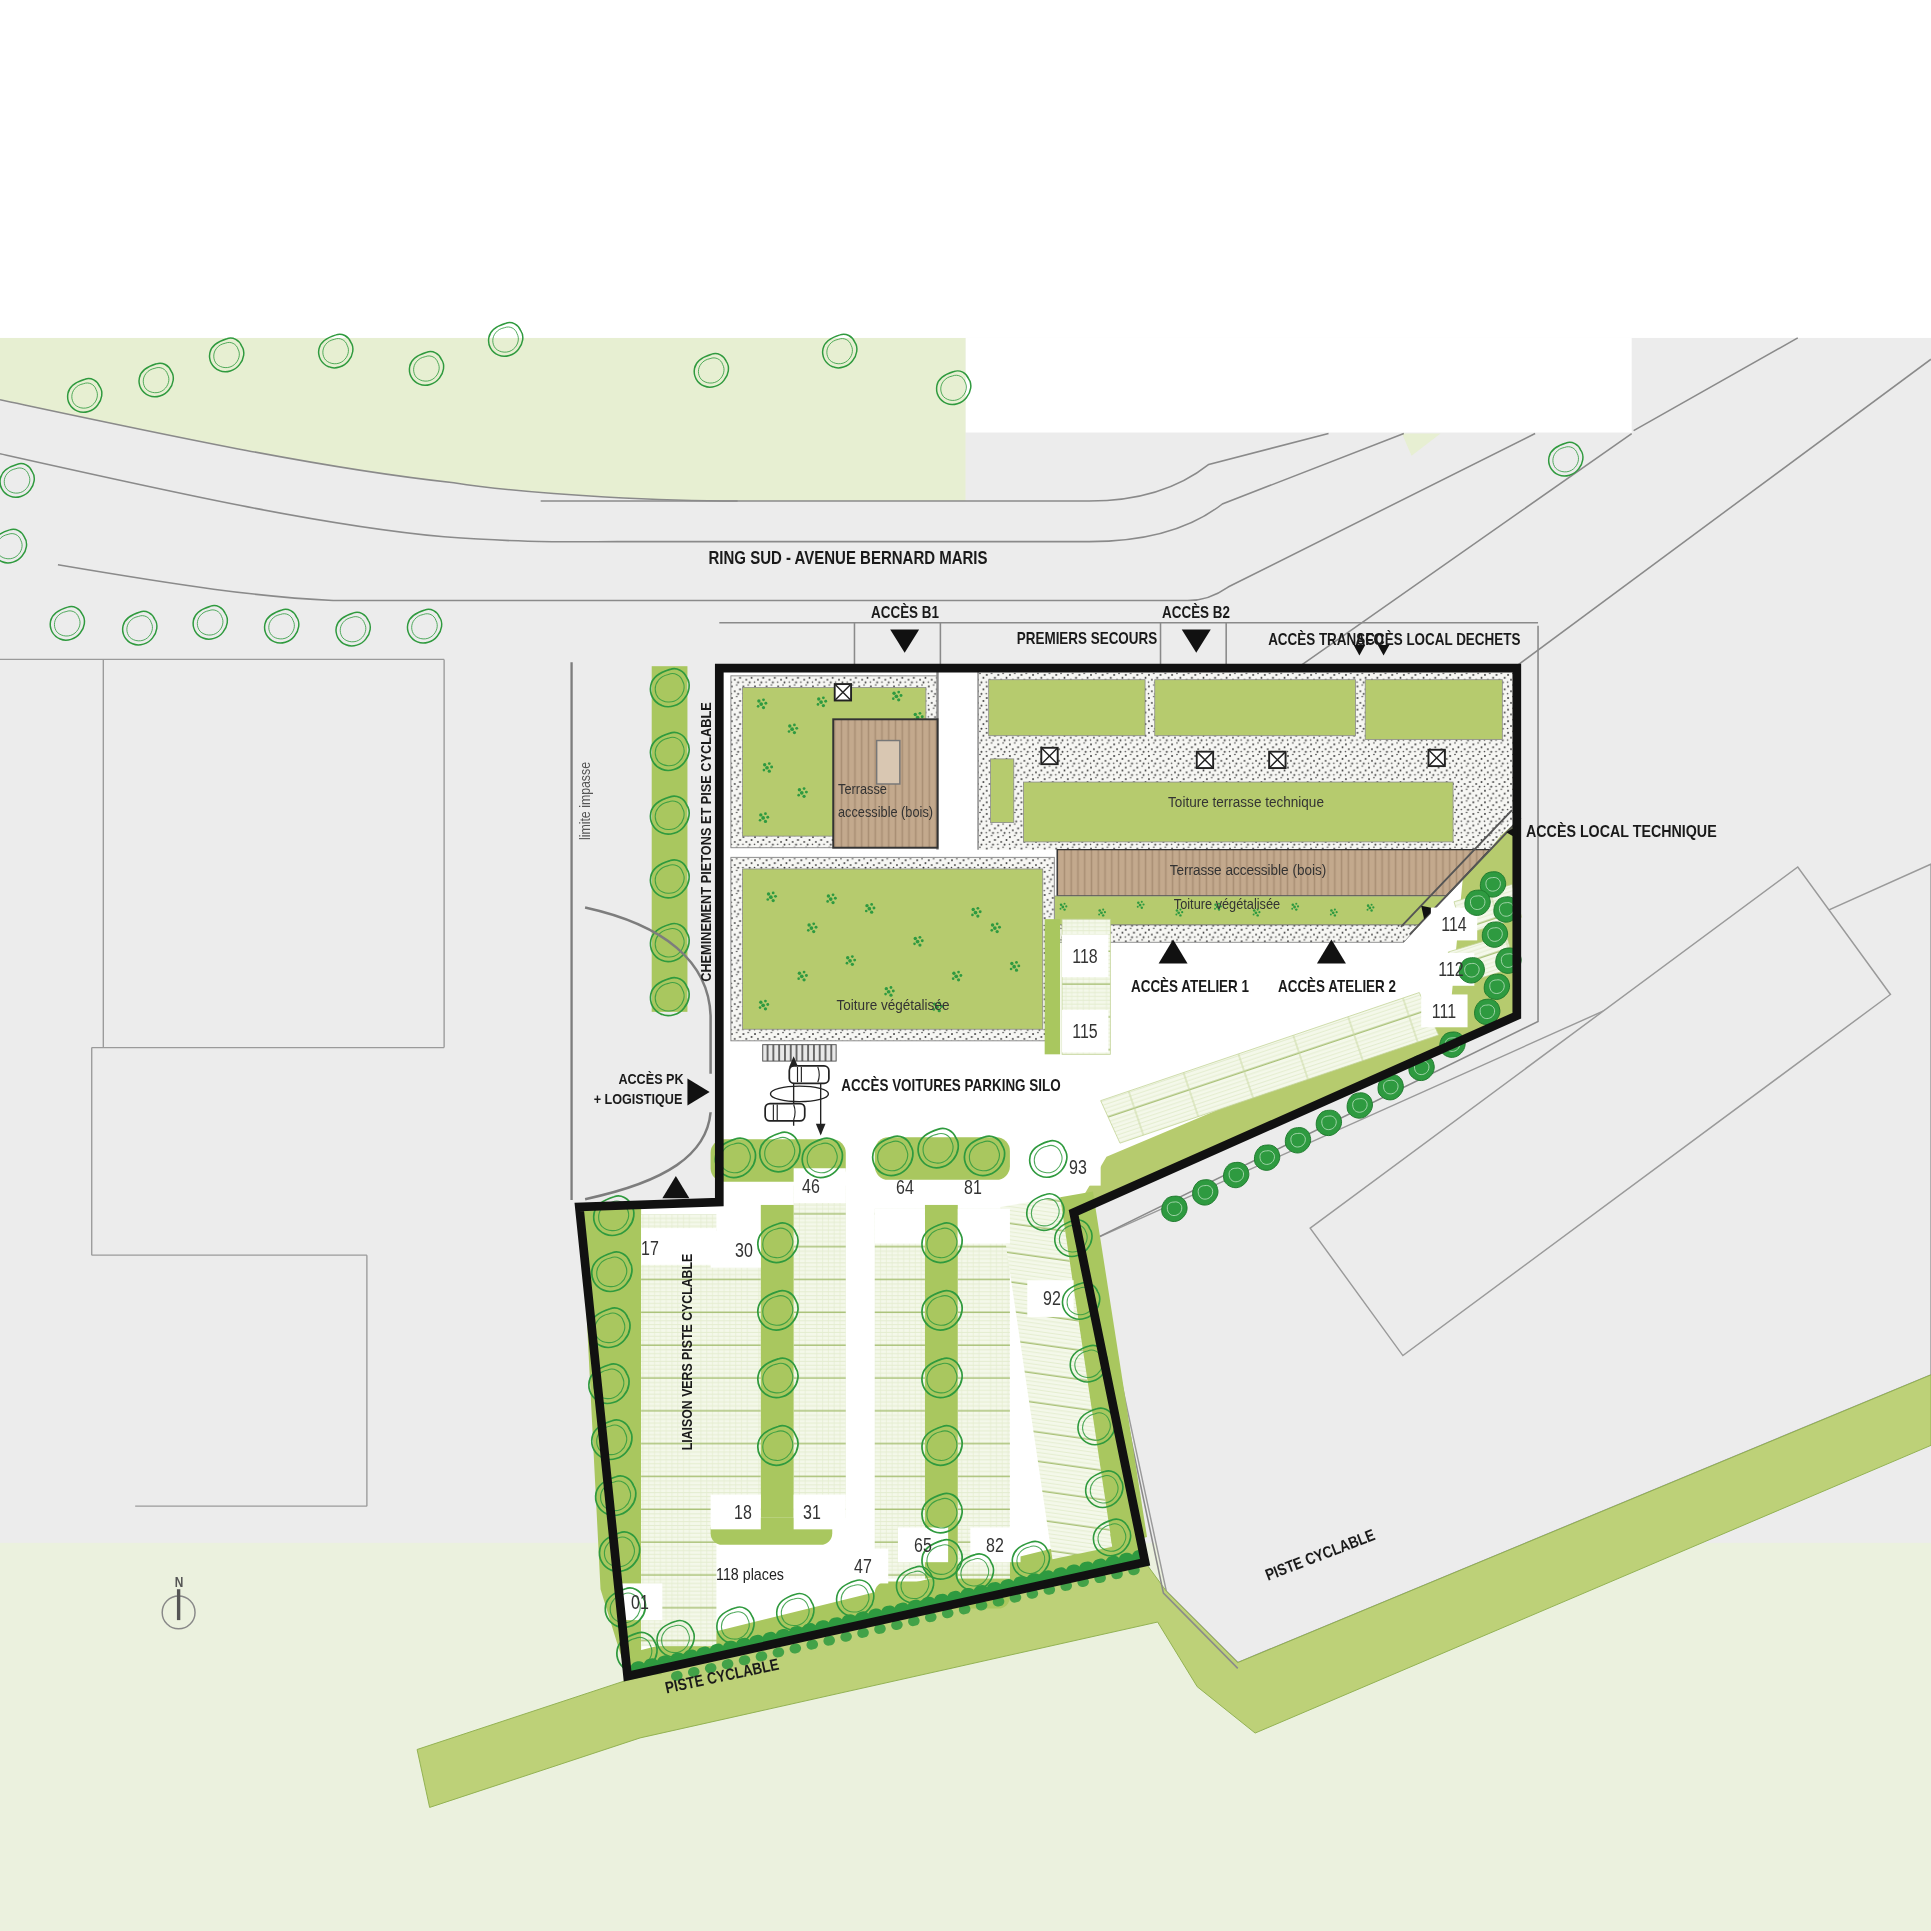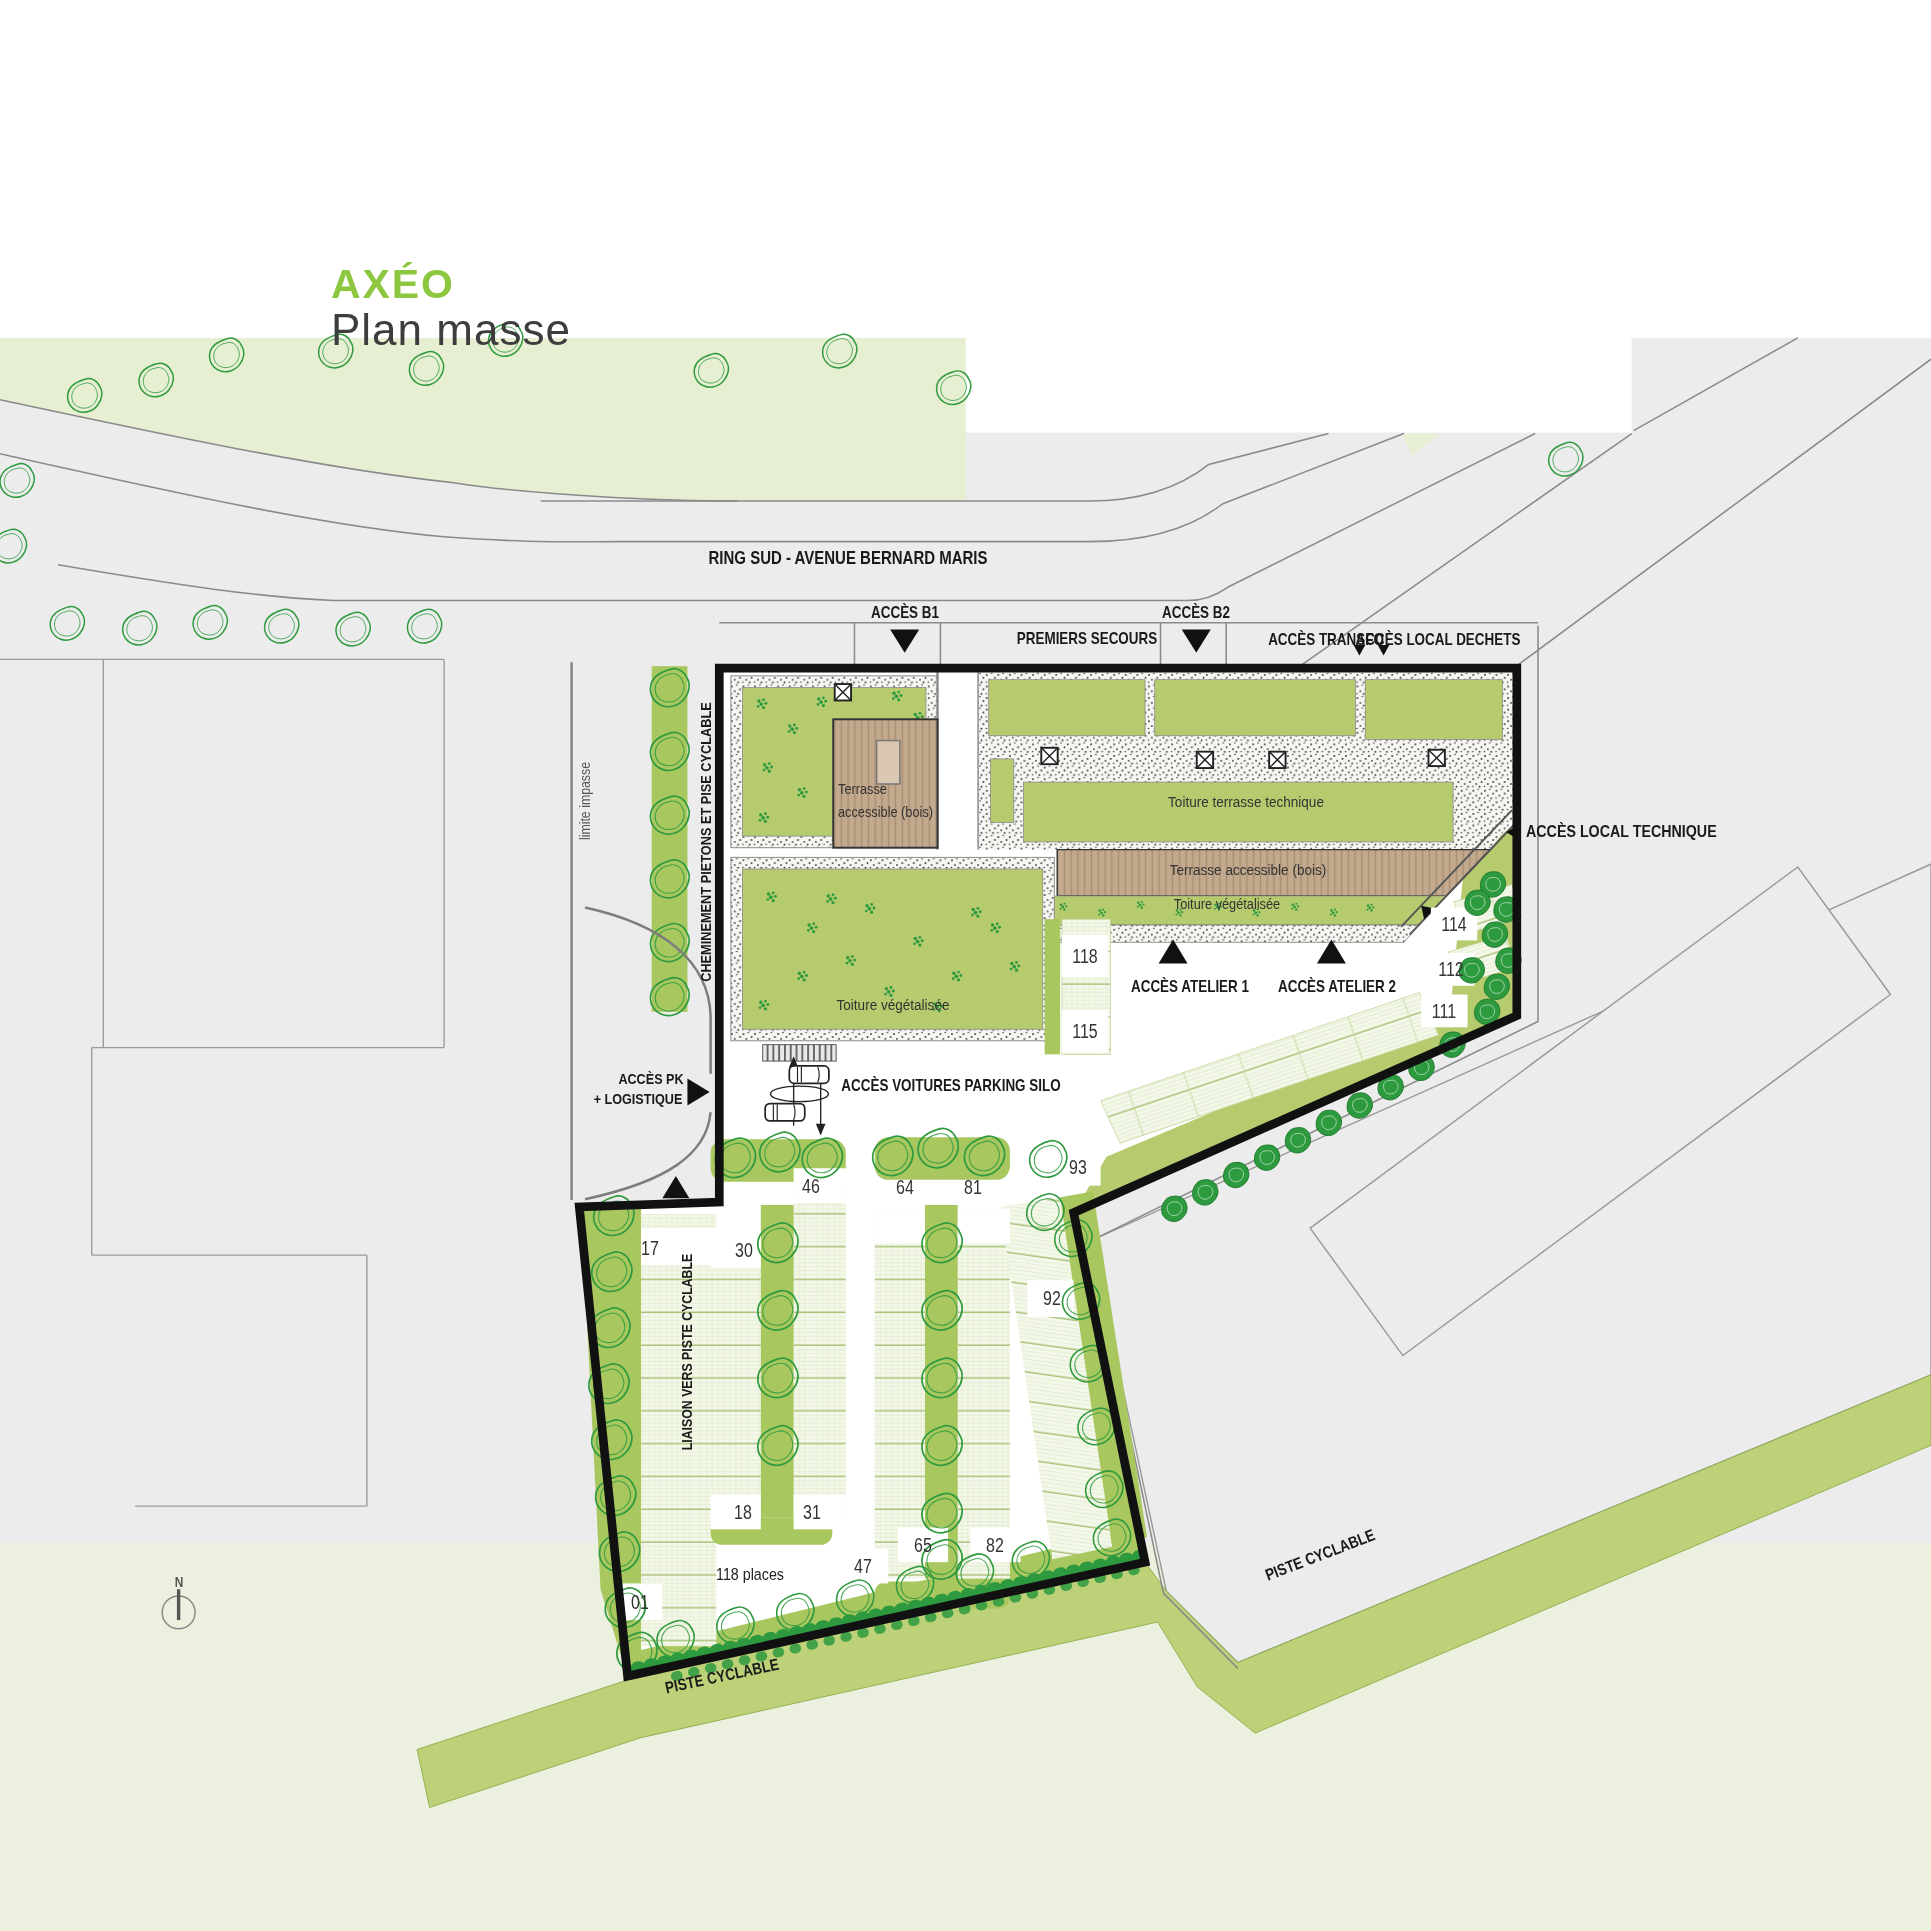--- a/index.html
+++ b/index.html
@@ -378,24 +378,20 @@
   <polygon points="686,1241 714,1241 700,1218"></polygon>
   <polygon points="1572,855 1572,869 1560,862"></polygon>
 </g>
 
 <g>
   <circle cx="185" cy="1670" r="17" fill="none" stroke="#888" stroke-width="1.5"></circle>
   <path d="M185,1646 V1678" stroke="#555" stroke-width="3.5"></path>
 </g>
 </svg>
 
-<div class="hdr">
-  <div class="brand">AXÉO</div>
-  <div class="subtitle">Plan masse</div>
-</div>
 
 <div class="lbl" style="left:848px;top:558px;font-size:18.3px;">RING SUD - AVENUE BERNARD MARIS</div>
 
 <div class="lbl" style="left:905px;top:612px;font-size:16.4px;">ACCÈS B1</div>
 <div class="lbl" style="left:1087px;top:638px;font-size:16.4px;">PREMIERS SECOURS</div>
 <div class="lbl" style="left:1196px;top:612px;font-size:16.4px;">ACCÈS B2</div>
 <div class="lbl" style="left:1326px;top:639px;font-size:16.4px;">ACCÈS TRANSFO</div>
 <div class="lbl" style="left:1438px;top:639px;font-size:16.4px;">ACCÈS LOCAL DECHETS</div>
 <div class="lbl lftb" style="left:1526px;top:831px;font-size:17.4px;">ACCÈS LOCAL TECHNIQUE</div>
 <div class="lbl" style="left:1190px;top:986px;font-size:16.4px;">ACCÈS ATELIER 1</div>

